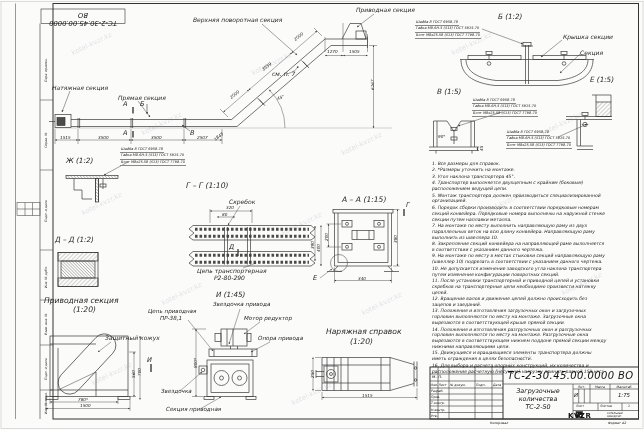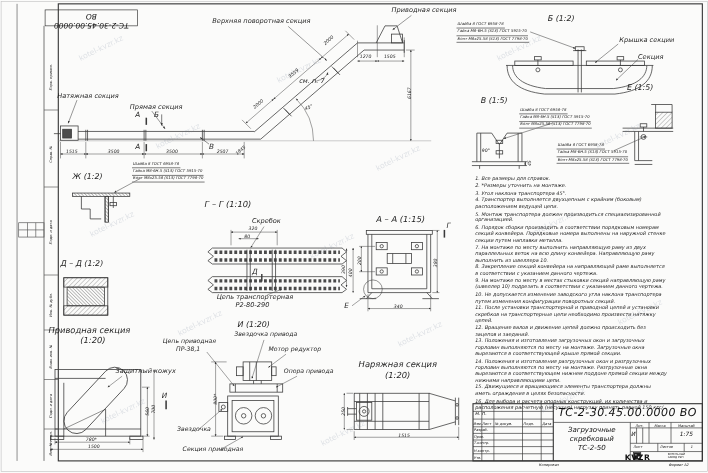--- a/index.html
+++ b/index.html
@@ -468,21 +468,21 @@
   <span>Гайка М8-6Н.5 (S13) ГОСТ 5915-70</span>
   <span>Болт М8х25.58 (S13) ГОСТ 7798-70</span>
 </div>
 
 <span class="lbl ttl" style="left:498px;top:12px">Б (1:2)</span>
 <span class="lbl" style="left:563px;top:33px">Крышка секции</span>
 <span class="lbl" style="left:580px;top:49px">Секция</span>
 <span class="lbl ttl" style="left:437px;top:87px">В (1:5)</span>
 <span class="lbl dim" style="left:438px;top:134px">90°</span>
 <span class="lbl dim rotv" style="left:479px;top:151px">45</span>
-<span class="lbl ttl" style="left:570px;top:75px">Е (1:5)</span>
+<span class="lbl ttl" style="left:590px;top:75px">Е (1:5)</span>
 <span class="lbl ttl" style="left:66px;top:156px">Ж (1:2)</span>
 
 <span class="lbl big" style="left:186px;top:181px">Г – Г (1:10)</span>
 <span class="lbl" style="left:229px;top:198px">Скребок</span>
 <span class="lbl mk" style="left:229px;top:243px">Д</span>
 <span class="lbl" style="left:197px;top:266.5px">Цепь транспортерная</span>
 <span class="lbl" style="left:214px;top:273.5px">Р2-80-290</span>
 <span class="lbl dim" style="left:226px;top:205px">320</span>
 <span class="lbl dim" style="left:222px;top:211.5px">80</span>
 <span class="lbl dim rotv" style="left:309.5px;top:249px">390</span>
@@ -499,31 +499,31 @@
 
 <span class="lbl big" style="left:44px;top:296px">Приводная секция</span>
 <span class="lbl big" style="left:73px;top:305px">(1:20)</span>
 <span class="lbl" style="left:105px;top:334px">Защитный кожух</span>
 <span class="lbl mk" style="left:147px;top:356px">И</span>
 <span class="lbl dim" style="left:78px;top:396.5px">780*</span>
 <span class="lbl dim" style="left:80px;top:403px">1500</span>
 <span class="lbl dim rotv" style="left:130.5px;top:378px">560</span>
 <span class="lbl dim rotv" style="left:136.5px;top:376px">700</span>
 
-<span class="lbl ttl" style="left:216px;top:290px">И (1:20)</span>
+<span class="lbl ttl" style="left:216px;top:290px">И (1:45)</span>
 <span class="lbl" style="left:148px;top:308px;font-size:5.6px">Цепь приводная</span>
 <span class="lbl" style="left:160px;top:314.5px;font-size:5.6px">ПР-38,1</span>
 <span class="lbl" style="left:213px;top:301px;font-size:5.6px">Звездочка привода</span>
 <span class="lbl" style="left:244px;top:315px;font-size:5.6px">Мотор редуктор</span>
 <span class="lbl" style="left:258px;top:335px;font-size:5.6px">Опора привода</span>
 <span class="lbl" style="left:161px;top:388px;font-size:5.6px">Звездочка</span>
 <span class="lbl" style="left:166px;top:406px;font-size:5.6px">Секция приводная</span>
 <span class="lbl dim rotv" style="left:193px;top:368px">800*</span>
 
-<span class="lbl big" style="left:326px;top:327px">Наряжная секция</span>
+<span class="lbl big" style="left:326px;top:327px">Наряжная справок</span>
 <span class="lbl big" style="left:350px;top:336.5px">(1:20)</span>
 <span class="lbl dim" style="left:362px;top:392.5px">1515</span>
 <span class="lbl dim rotv" style="left:309.5px;top:378px">250</span>
 
 <div class="notes">
   <div>1. Все размеры для справок.</div>
   <div>2. *Размеры уточнить на монтаже.</div>
   <div>3. Угол наклона транспортера 45°.</div>
   <div>4. Транспортер выполняется двухцепным с крайним (боковым) расположением ведущей цепи.</div>
   <div>5. Монтаж транспортера должен производиться специализированной организацией.</div>
@@ -535,21 +535,21 @@
   <div>11. После установки транспортерной и приводной цепей и установки скребков на транспортерные цепи необходимо произвести натяжку цепей.</div>
   <div>12. Вращение валов и движение цепей должно происходить без зацепов и заеданий.</div>
   <div>13. Положения и изготовления загрузочных окон и загрузочных горловин выполняются по месту на монтаже. Загрузочные окна вырезаются в соответствующей крыше прямой секции.</div>
   <div>14. Положения и изготовления разгрузочных окон и разгрузочных горловин выполняются по месту на монтаже. Разгрузочные окна вырезаются в соответствующем нижнем поддоне прямой секции между нижними направляющими цепи.</div>
   <div>15. Движущиеся и вращающиеся элементы транспортера должны иметь ограждения в целях безопасности.</div>
   <div>16. Для выбора и расчета опорных конструкций, их количества и расположения расчетную (несущую) нагрузку принять равной 150 кгс/м. п.</div>
 </div>
 
 <span class="tb docnum tbc" style="left:505px;top:370px;width:131px">ТС-2-30.45.00.0000 ВО</span>
 <span class="tb nm tbc" style="left:503px;top:387px;width:70px">Загрузочные</span>
-<span class="tb nm tbc" style="left:503px;top:395px;width:70px">скребковый</span>
+<span class="tb nm tbc" style="left:503px;top:395px;width:70px">количества</span>
 <span class="tb nm tbc" style="left:503px;top:403px;width:70px">ТС-2-50</span>
 <span class="tb tbc" style="left:573px;top:384.5px;width:17px">Лит.</span>
 <span class="tb tbc" style="left:590px;top:384.5px;width:20px">Масса</span>
 <span class="tb tbc" style="left:610px;top:384.5px;width:28px">Масштаб</span>
 <span class="tb val tbc" style="left:573px;top:392px;width:6px">И</span>
 <span class="tb val tbc" style="left:610px;top:392px;width:28px">1:75</span>
 <span class="tb" style="left:576px;top:404px">Лист</span>
 <span class="tb" style="left:600px;top:404px">Листов</span>
 <span class="tb" style="left:628px;top:404px">1</span>
 <span class="tb logo" style="left:568px;top:412px">KVZR</span>

